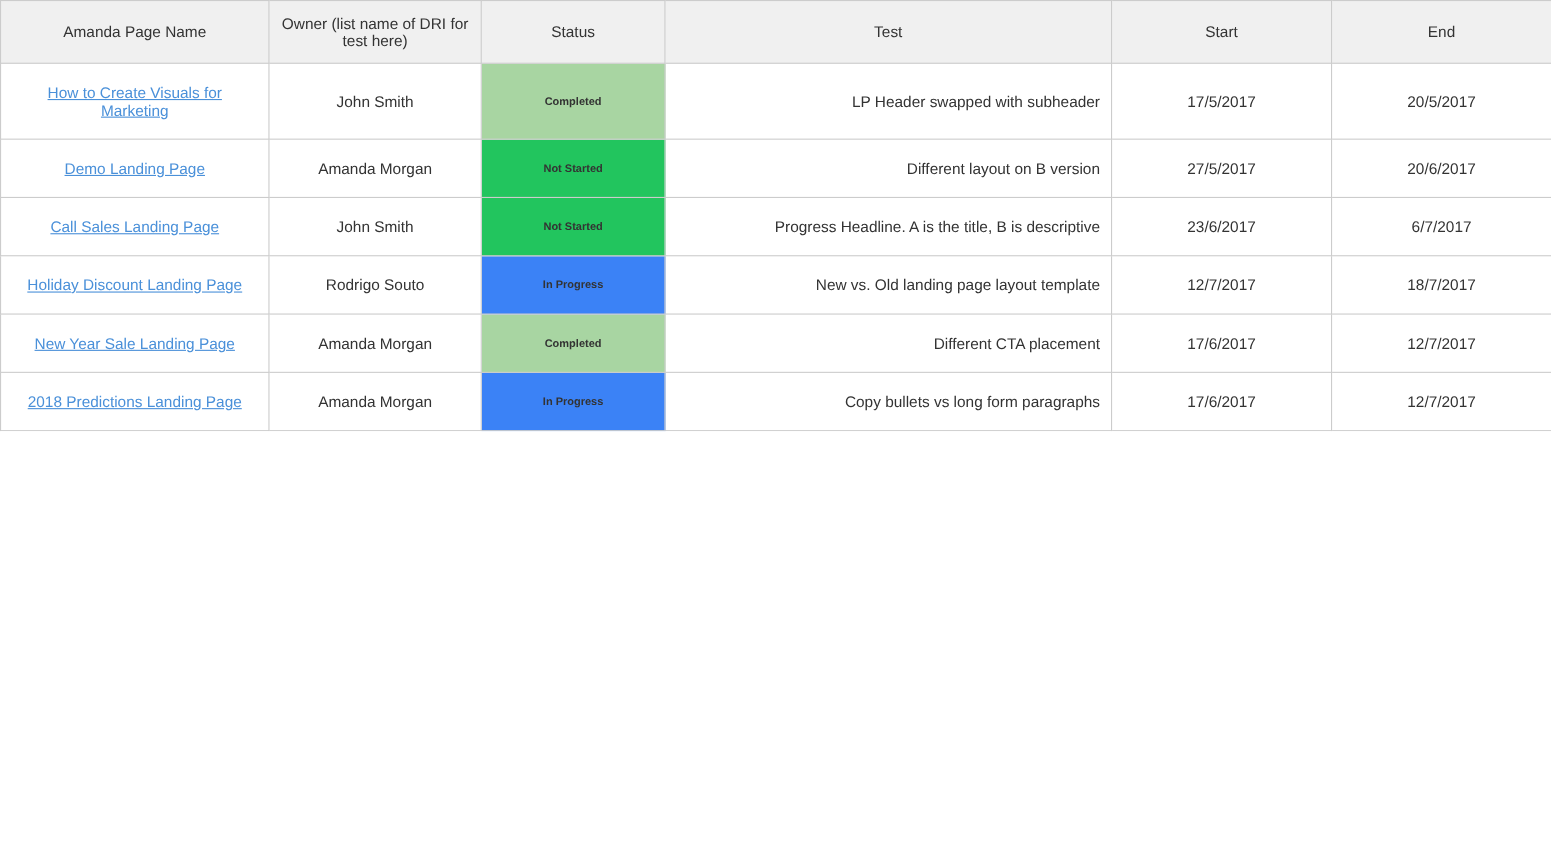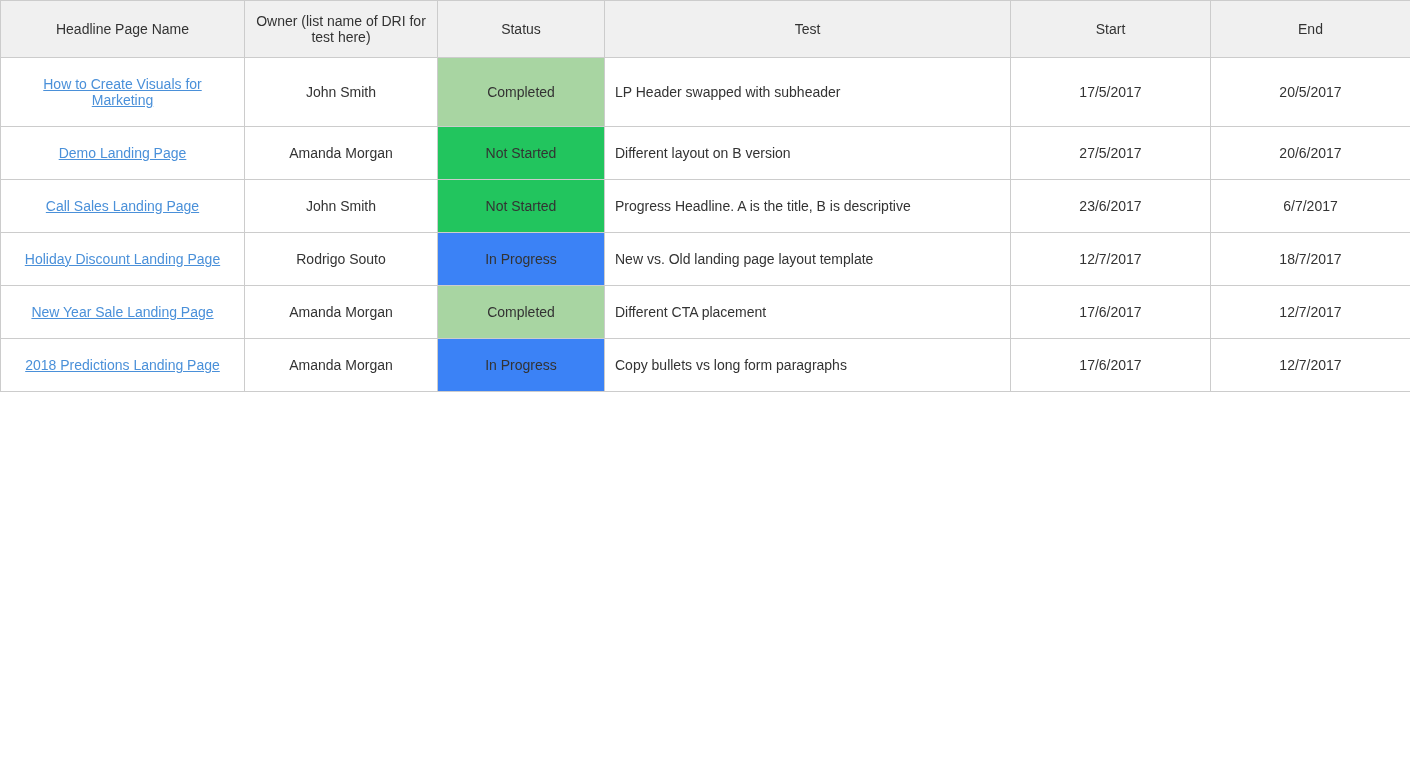--- a/index.html
+++ b/index.html
@@ -70,43 +70,44 @@
       background-color: #22c55e;
       color: #333;
     }
 
     .status-in-progress {
       background-color: #3b82f6;
       color: #333;
     }
 
     .status-cell {
-      font-size: 14px;
+      font-size: 10px;
+      font-weight: bold;
     }
 
     .test-cell {
-      text-align: left;
+      text-align: right;
     }
   </style>
 </head>
 <body>
 
 <div class="table-wrapper">
   <table>
     <colgroup>
       <col class="col-name">
       <col class="col-owner">
       <col class="col-status">
       <col class="col-test">
       <col class="col-start">
       <col class="col-end">
     </colgroup>
     <thead>
       <tr>
-        <th>Headline Page Name</th>
+        <th>Amanda Page Name</th>
         <th>Owner (list name of DRI for test here)</th>
         <th>Status</th>
         <th>Test</th>
         <th>Start</th>
         <th>End</th>
       </tr>
     </thead>
     <tbody id="table-body">
     <tr>
           <td><a class="landing-page-link" href="#">How to Create Visuals for Marketing</a></td>

